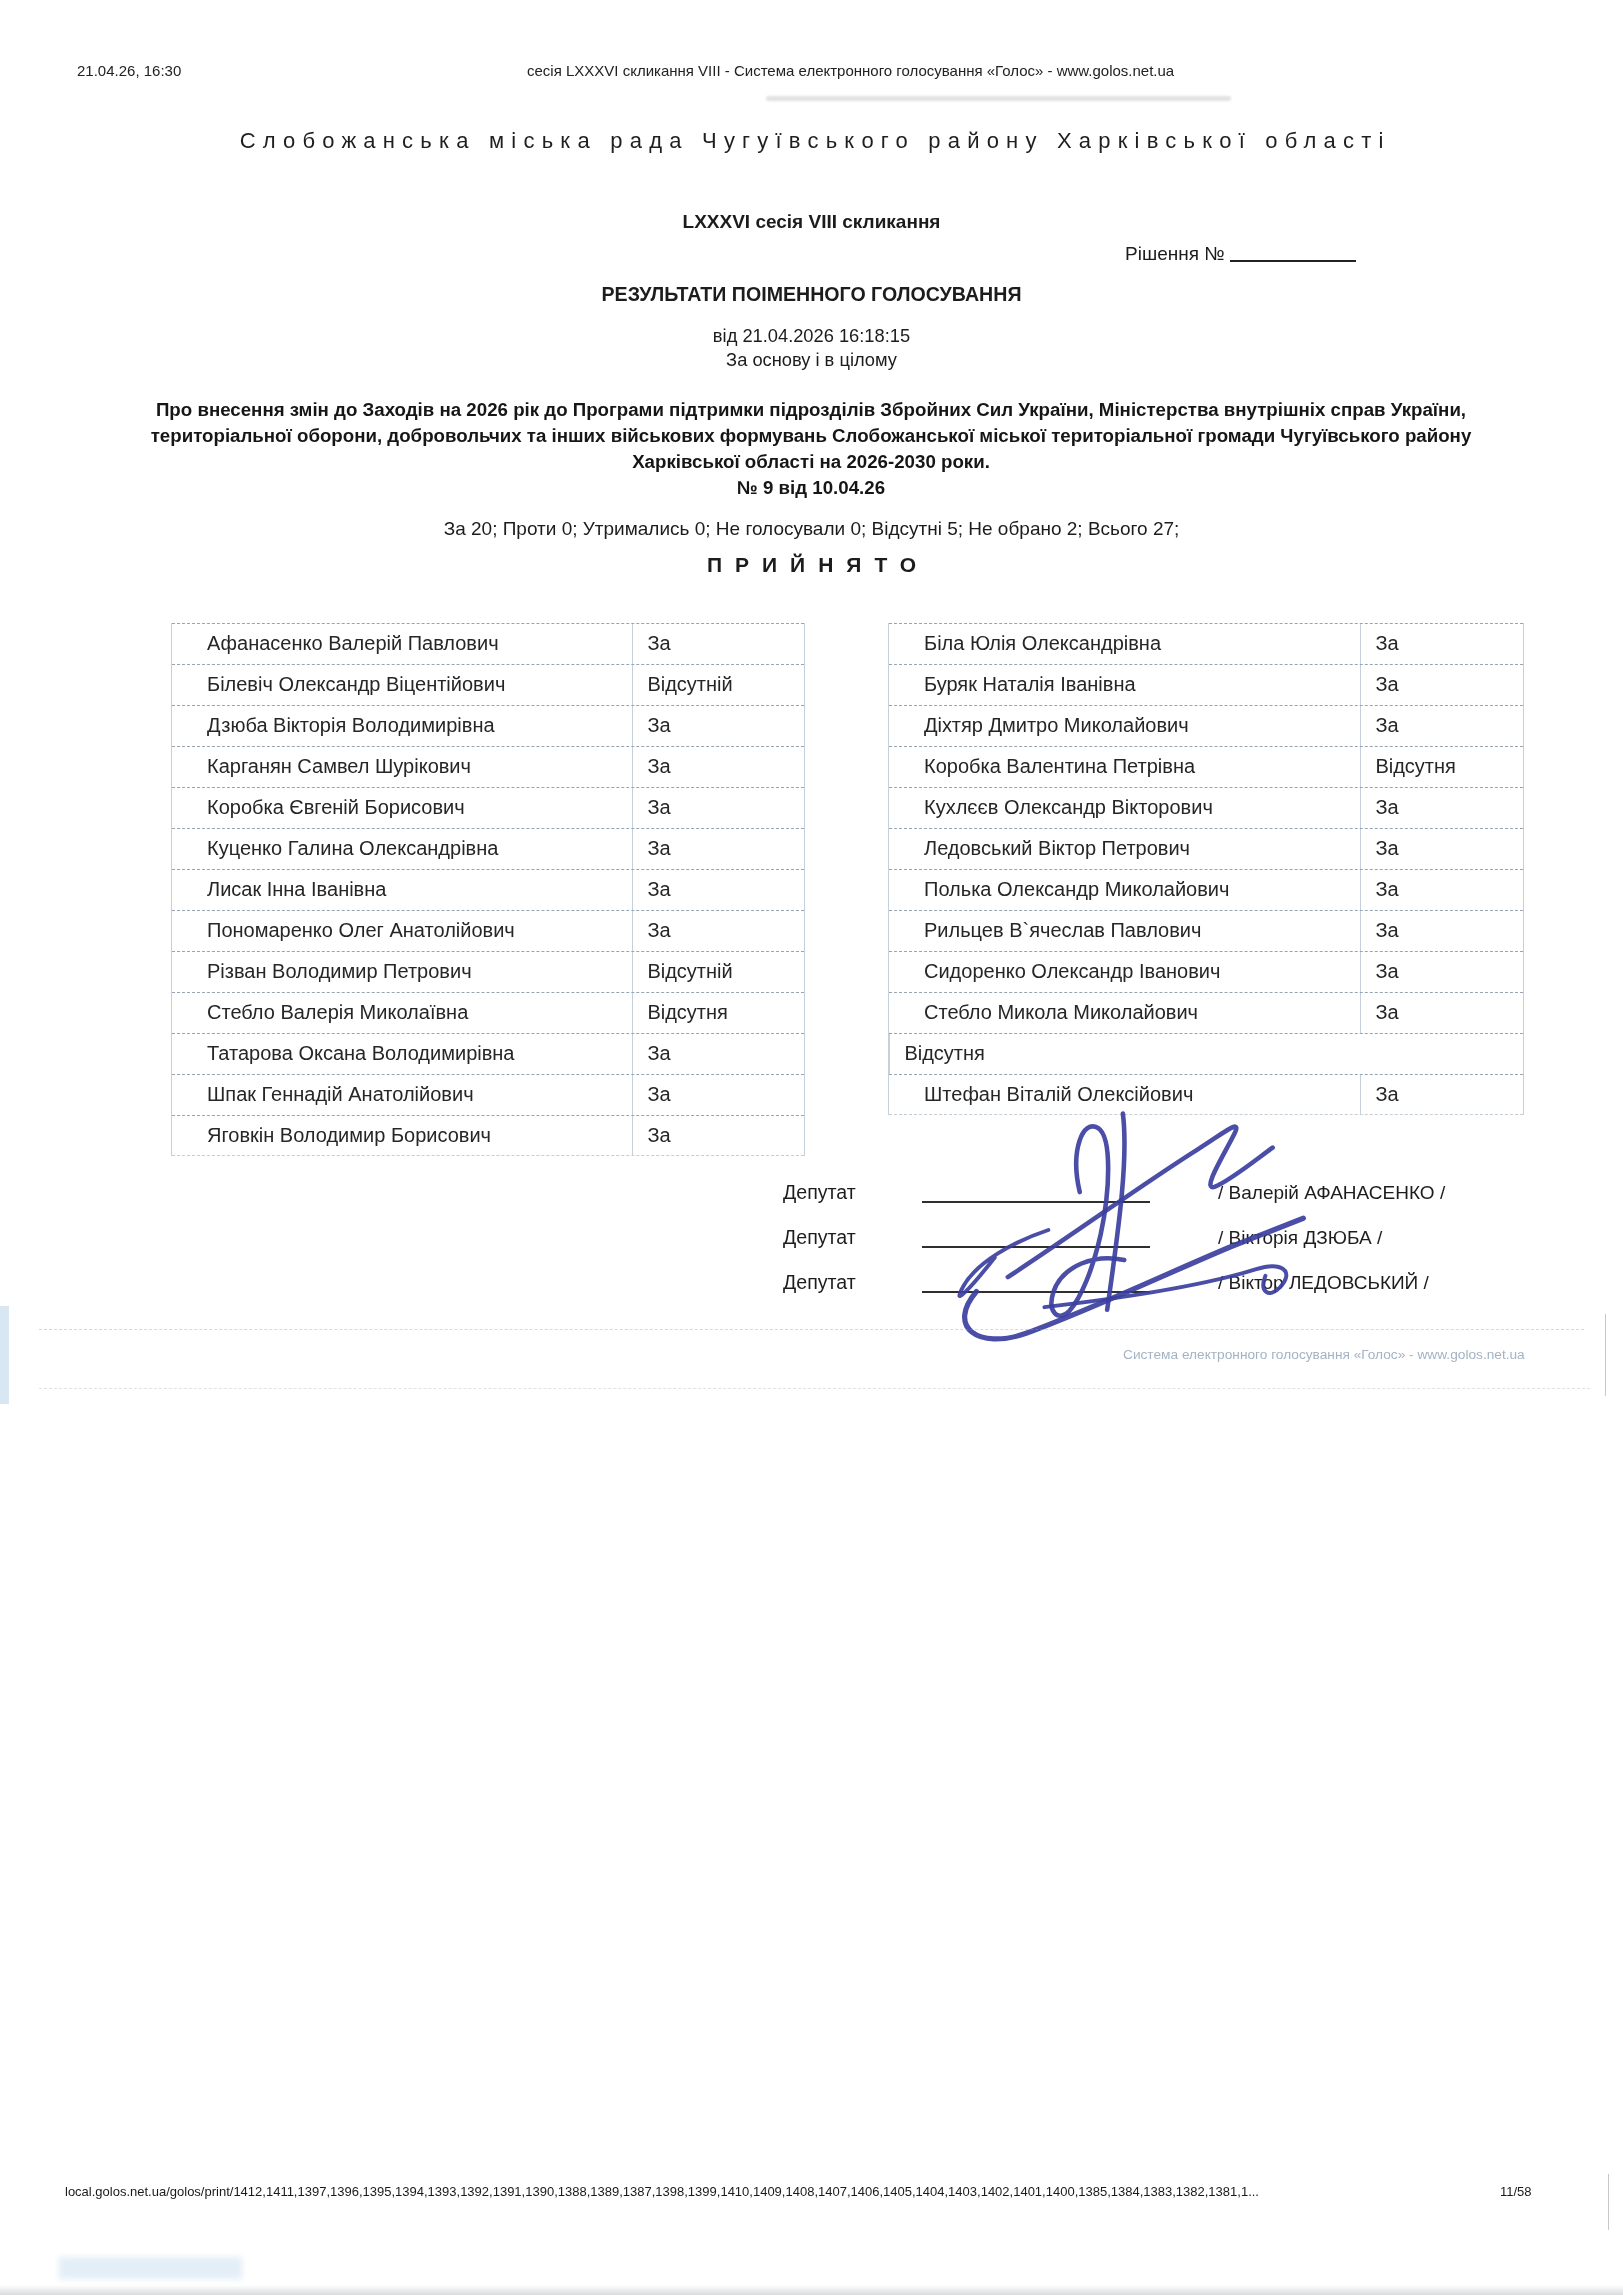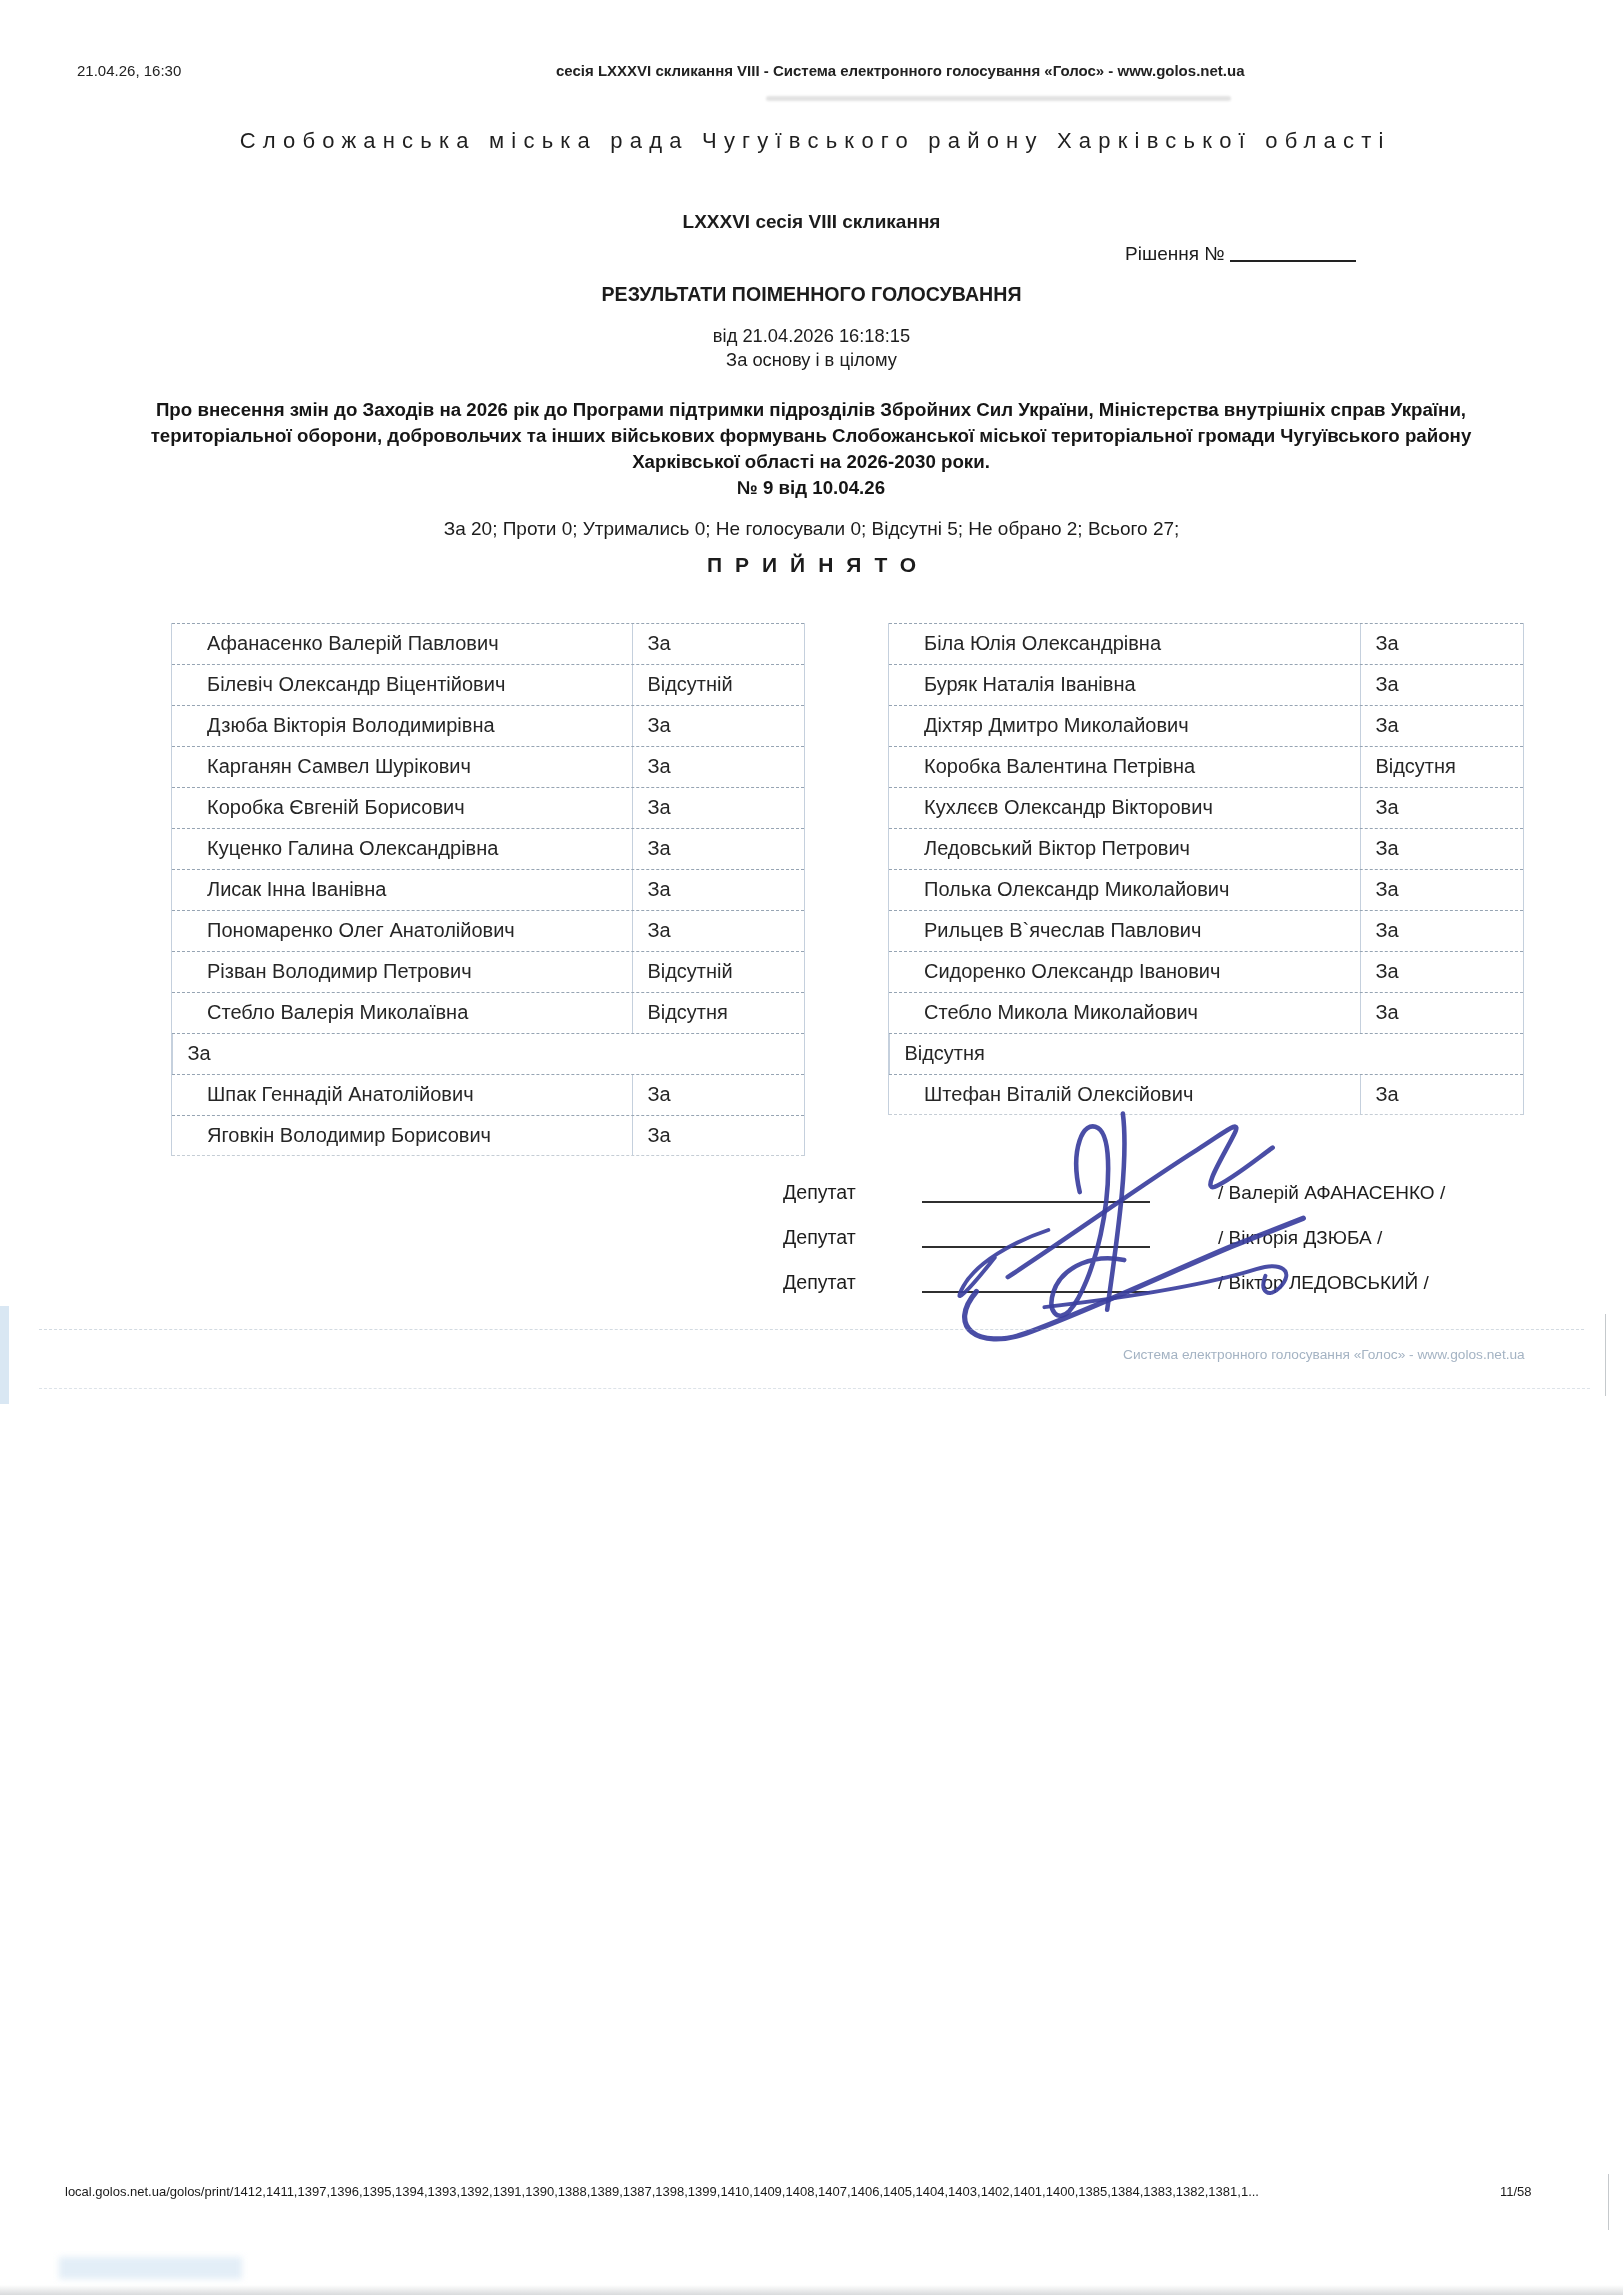--- a/index.html
+++ b/index.html
@@ -63,21 +63,21 @@
   .footer{top:2184px; font-size:13px; color:#1a1a1a; white-space:nowrap;}
   .furl{left:65px;}
   .fpage{left:1500px;}
 </style>
 </head>
 <body>
 
 <div class="page">
 
   <div class="abs hdr" style="left:77px; top:62px;">21.04.26, 16:30</div>
-  <div class="abs hdr" style="left:556px; top:62px;font-weight:bold;">сесія LXXXVI скликання VIII - Система електронного голосування «Голос» - www.golos.net.ua</div>
+  <div class="abs hdr" style="left:527px; top:62px;">сесія LXXXVI скликання VIII - Система електронного голосування «Голос» - www.golos.net.ua</div>
   <div class="abs hdr-smudge"></div>
 
   <div class="abs ctr session">LXXXVI сесія VIII скликання</div>
 
   <div class="abs ctr council">Слобожанська міська рада Чугуївського району Харківської області</div>
 
   <div class="abs decision">
     <span>Рішення №</span><span class="blank"></span>
   </div>
 
@@ -130,20 +130,21 @@
       </div>
       <div class="vrow">
         <div class="cell cname">Різван Володимир Петрович</div>
         <div class="cell cvote">Відсутній</div>
       </div>
       <div class="vrow">
         <div class="cell cname">Стебло Валерія Миколаївна</div>
         <div class="cell cvote">Відсутня</div>
       </div>
       <div class="vrow">
+        <div class="cell cname">Татарова Оксана Володимирівна</div>
         <div class="cell cvote">За</div>
       </div>
       <div class="vrow">
         <div class="cell cname">Шпак Геннадій Анатолійович</div>
         <div class="cell cvote">За</div>
       </div>
       <div class="vrow">
         <div class="cell cname">Яговкін Володимир Борисович</div>
         <div class="cell cvote">За</div>
       </div>

